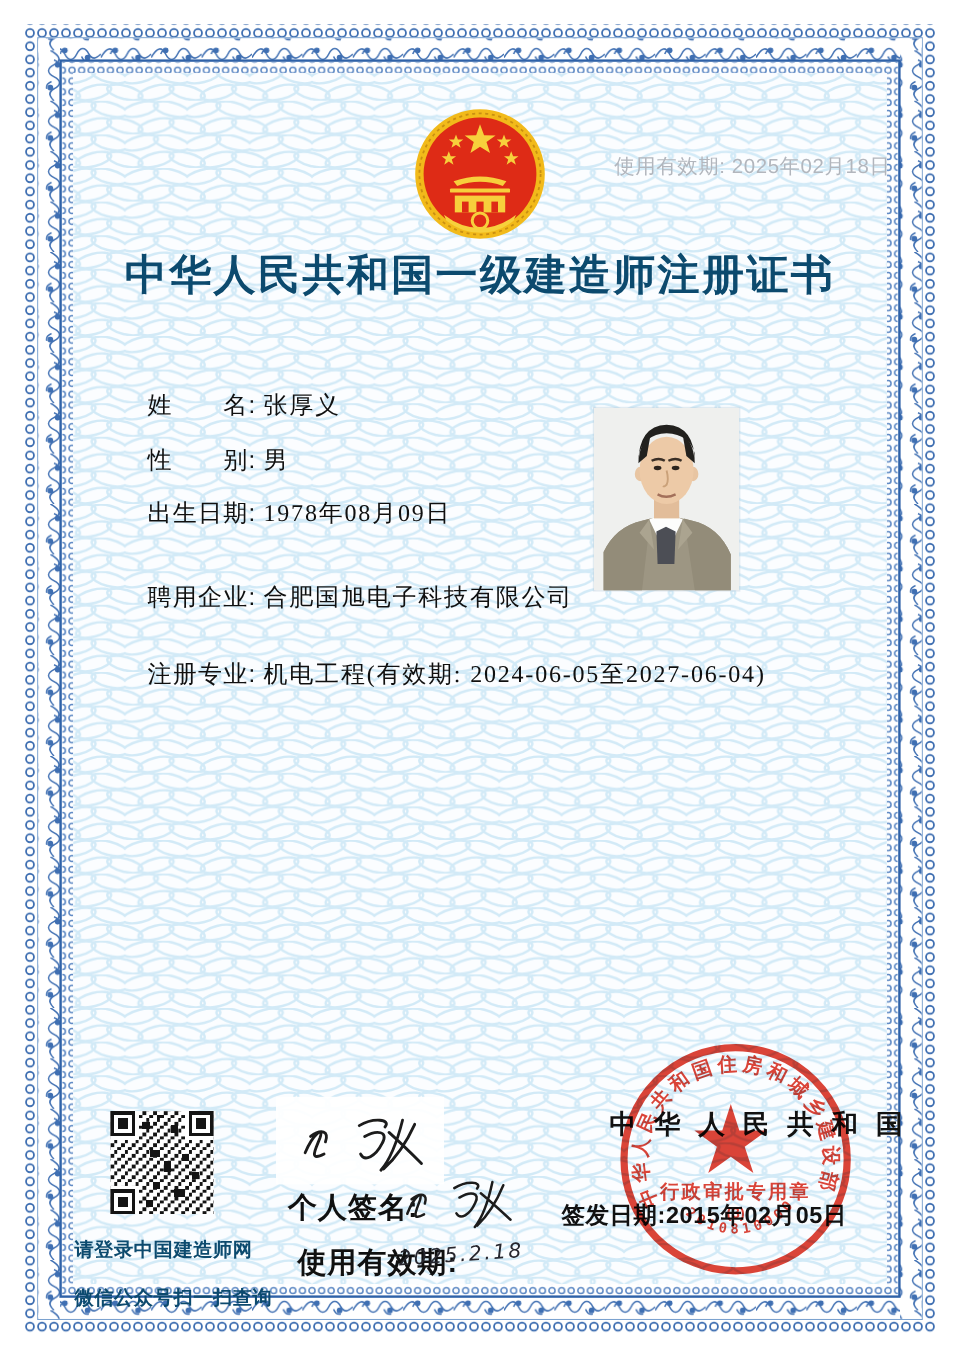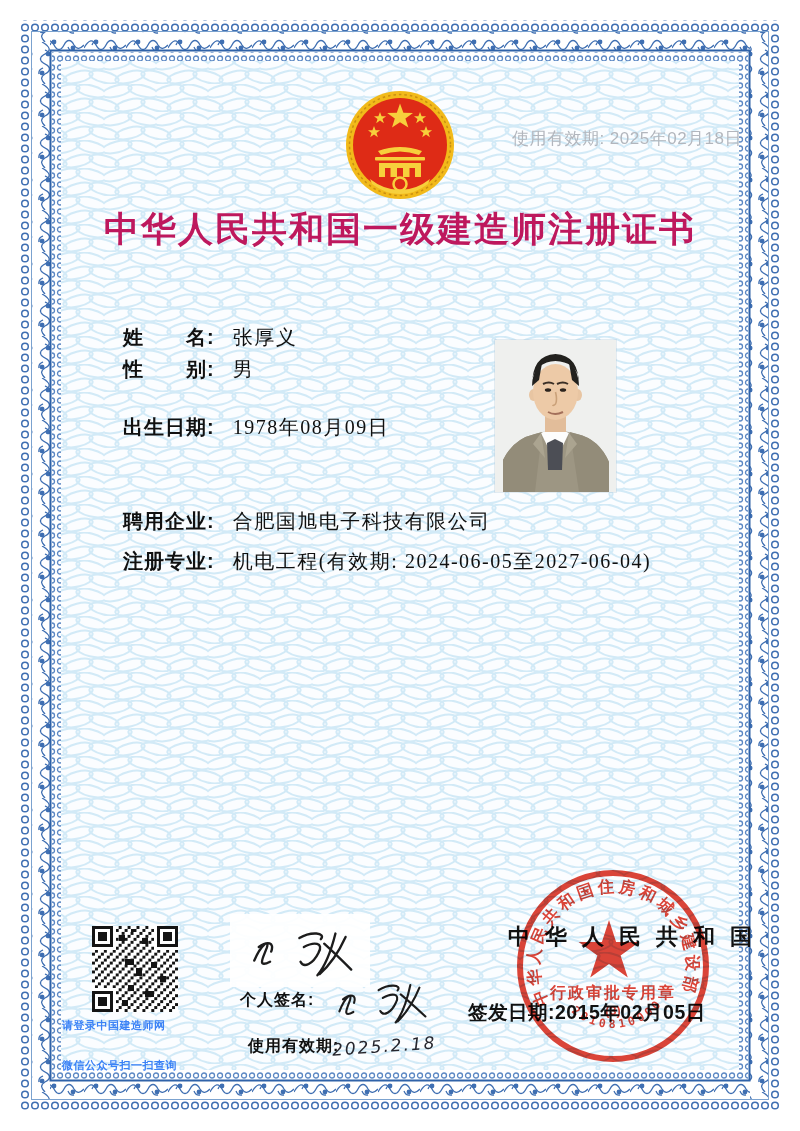--- a/index.html
+++ b/index.html
@@ -4,26 +4,26 @@
 <style>
   html,body{margin:0;padding:0;width:800px;height:1131px;background:#fff;overflow:hidden;
     font-family:"Liberation Sans",sans-serif;}
   .page{position:relative;width:800px;height:829px;background:#fff;}
   .layer{position:absolute;left:0;top:0;}
   .abs{position:absolute;}
   
   .validity{right:58px;top:127px;text-align:right;color:#b2b6bd;font-size:17px;line-height:24px;
     font-weight:500;letter-spacing:.5px;z-index:3;}
   .title{left:0;top:206px;width:800px;text-align:center;font-size:35px;font-weight:bold;
-    letter-spacing:2px;color:#be185d;z-index:3;}
+    letter-spacing:2px;color:#0c4a6e;z-index:3;}
   .field{left:123px;font-size:20px;color:#101010;z-index:3;white-space:nowrap;}
-  .field .lab{font-weight:bold;letter-spacing:1px;}
-  .field .val{font-family:"Liberation Serif","DejaVu Serif",serif;letter-spacing:1.5px;margin-left:18px;}
-  .qr-cap{left:62px;width:220px;font-size:11px;font-weight:600;color:#3b82f6;z-index:3;letter-spacing:.5px;}
-  .sig-lab{font-size:16px;font-weight:bold;color:#101010;z-index:4;letter-spacing:1px;}
+  .field .lab{font-weight:normal;letter-spacing:1px;}
+  .field .val{font-family:"Liberation Serif","DejaVu Serif",serif;letter-spacing:1.5px;margin-left:6px;}
+  .qr-cap{left:62px;width:220px;font-size:16px;font-weight:600;color:#0c4a6e;z-index:3;letter-spacing:.5px;margin-top:14px;}
+  .sig-lab{font-size:24px;font-weight:bold;color:#101010;z-index:4;letter-spacing:1px;}
   .hand-date{font-family:"DejaVu Sans",sans-serif;font-style:italic;font-size:17px;color:#26262e;
     transform:rotate(-4deg);letter-spacing:2px;z-index:4;}
   .issuer{left:452px;width:300px;text-align:right;font-weight:bold;color:#111;z-index:3;}
   .issuer-l1{top:922px;font-size:22px;letter-spacing:15px;padding-left:15px;}
   .issuer-l2{top:960px;font-size:22px;letter-spacing:12px;padding-left:12px;}
   .issue-date{left:468px;top:999px;font-size:19.5px;font-weight:bold;color:#111;z-index:3;letter-spacing:.5px;}
   .sig-box{left:230px;top:914px;width:140px;height:73px;background:rgba(255,255,255,.93);z-index:2;}
   .stamp{left:513px;top:866px;z-index:6;mix-blend-mode:multiply;opacity:.92;}
   .photo{left:495px;top:340px;z-index:3;box-shadow:0 0 0 1px rgba(180,200,215,.35);}
   .emblem{left:344px;top:89px;z-index:3;}
@@ -129,27 +129,27 @@
 
   <div class="abs validity">
     <div>使用有效期: 2025年02月18日</div>
   </div>
 
   <div class="abs title">中华人民共和国一级建造师注册证书</div>
 
   <div class="abs field" style="top:324px">
     <span class="lab">姓　　名:</span><span class="val">张厚义</span>
   </div>
-  <div class="abs field" style="top:356px">
+  <div class="abs field" style="top:370px">
     <span class="lab">性　　别:</span><span class="val">男</span>
   </div>
   <div class="abs field" style="top:414px">
     <span class="lab">出生日期:</span><span class="val">1978年08月09日</span>
   </div>
-  <div class="abs field" style="top:508px">
+  <div class="abs field" style="top:484px">
     <span class="lab">聘用企业:</span><span class="val">合肥国旭电子科技有限公司</span>
   </div>
   <div class="abs field" style="top:548px">
     <span class="lab">注册专业:</span><span class="val">机电工程(有效期: 2024-06-05至2027-06-04)</span>
   </div>
 
   <svg class="abs photo" width="121" height="152" viewBox="0 0 121 152">
     <rect width="121" height="152" fill="#f3f1ed"></rect>
     <rect width="121" height="152" fill="#e9eef0" opacity=".35"></rect>
     <path d="M8,152 L8,120 Q18,99 40,94 L60,89 L82,94 Q104,99 114,122 L114,152 Z" fill="#9d9683"></path>

